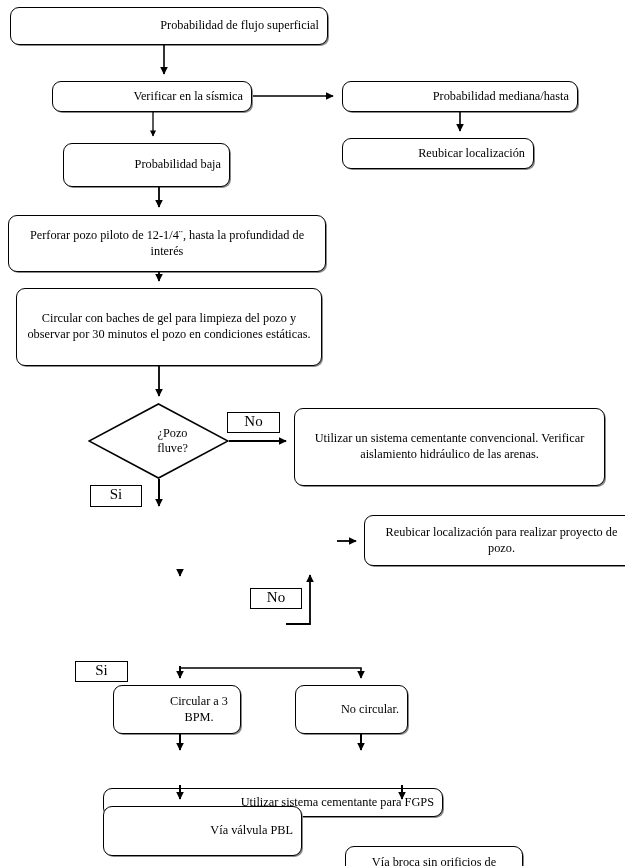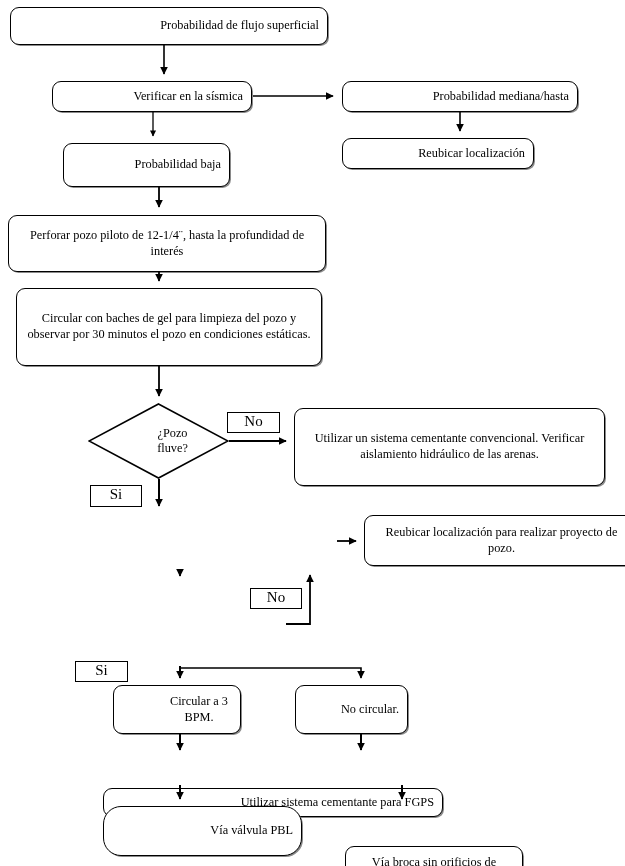--- a/index.html
+++ b/index.html
@@ -178,21 +178,21 @@
   </div>
 
   <div class="node rounded fs13" style="left:295px; top:685px; width:113px; height:49px;">
     <span class="txt">No circular.</span>
   </div>
 
   <div class="node rounded fs13" style="left:103px; top:756px; width:340px; height:29px;margin-top:32px;">
     <span class="txt">Utilizar sistema cementante para FGPS</span>
   </div>
 
-  <div class="node rounded fs13" style="left:103px; top:806px; width:199px; height:50px;border-radius:18px;">
+  <div class="node rounded fs13" style="left:103px; top:806px; width:199px; height:50px;">
     <span class="txt">Vía válvula PBL</span>
   </div>
 
   <div class="node rounded fs13" style="left:345px; top:846px; width:178px; height:50px;">
     <span class="txt">Vía broca sin orificios de pérdida de presión</span>
   </div>
 
   <div class="label-box" style="left:227px; top:412px; width:53px; height:21px;">
     <span>No</span>
   </div>

